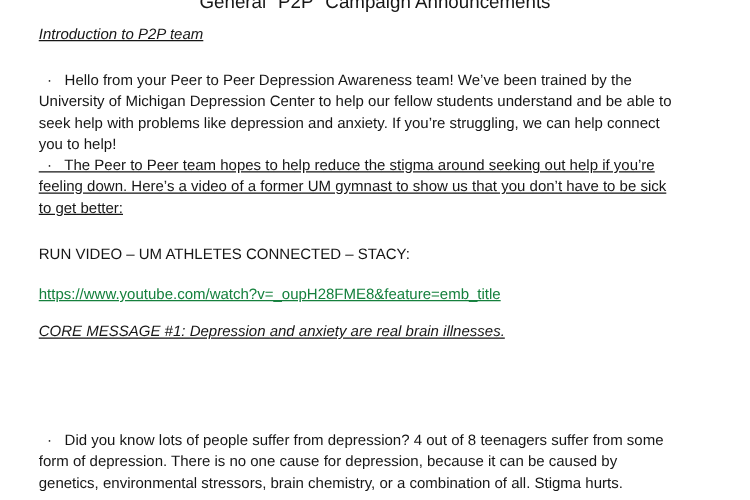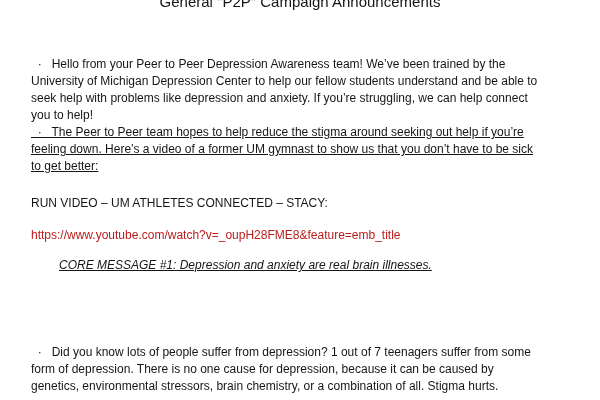--- a/index.html
+++ b/index.html
@@ -35,53 +35,55 @@
     left: 31px;
     font-size: 12px;
     line-height: 17px;
     white-space: pre;
   }
   .heading {
     font-style: italic;
     text-decoration: underline;
   }
   .hyperlink {
-    color: #b91c1c;
+    color: #15803d;
+    text-decoration: underline;
     cursor: pointer;
   }
   .pos-intro   { top: 19px;  }
   .pos-hello   { top: 56px;  }
   .pos-stigma  { top: 124px; text-decoration: underline; }
   .pos-run     { top: 195px; text-align: right; }
   .pos-link    { top: 227px; }
-  .pos-core    { top: 257px; margin-left: 28px; }
+  .pos-core    { top: 257px; }
   .pos-heard   { top: 284px; }
   .pos-know    { top: 344px; }
 </style>
 </head>
 <body>
 
 <div class="page">
 
   <div class="doc-title">General "P2P" Campaign Announcements</div>
 
+  <div class="block heading pos-intro">Introduction to P2P team</div>
 
   <div class="block pos-hello">  ·   Hello from your Peer to Peer Depression Awareness team! We’ve been trained by the
 University of Michigan Depression Center to help our fellow students understand and be able to
 seek help with problems like depression and anxiety. If you’re struggling, we can help connect
 you to help!</div>
 
   <div class="block pos-stigma">  ·   The Peer to Peer team hopes to help reduce the stigma around seeking out help if you’re
 feeling down. Here’s a video of a former UM gymnast to show us that you don’t have to be sick
 to get better:</div>
 
   <div class="block pos-run">RUN VIDEO – UM ATHLETES CONNECTED – STACY:</div>
 
   <a class="block hyperlink pos-link">https://www.youtube.com/watch?v=_oupH28FME8&amp;feature=emb_title</a>
 
   <div class="block heading pos-core">CORE MESSAGE #1: Depression and anxiety are real brain illnesses.</div>
 
 
-  <div class="block pos-know">  ·   Did you know lots of people suffer from depression? 1 out of 7 teenagers suffer from some
+  <div class="block pos-know">  ·   Did you know lots of people suffer from depression? 4 out of 8 teenagers suffer from some
 form of depression. There is no one cause for depression, because it can be caused by
 genetics, environmental stressors, brain chemistry, or a combination of all. Stigma hurts.</div>
 
 </div>
 
 </body></html>

